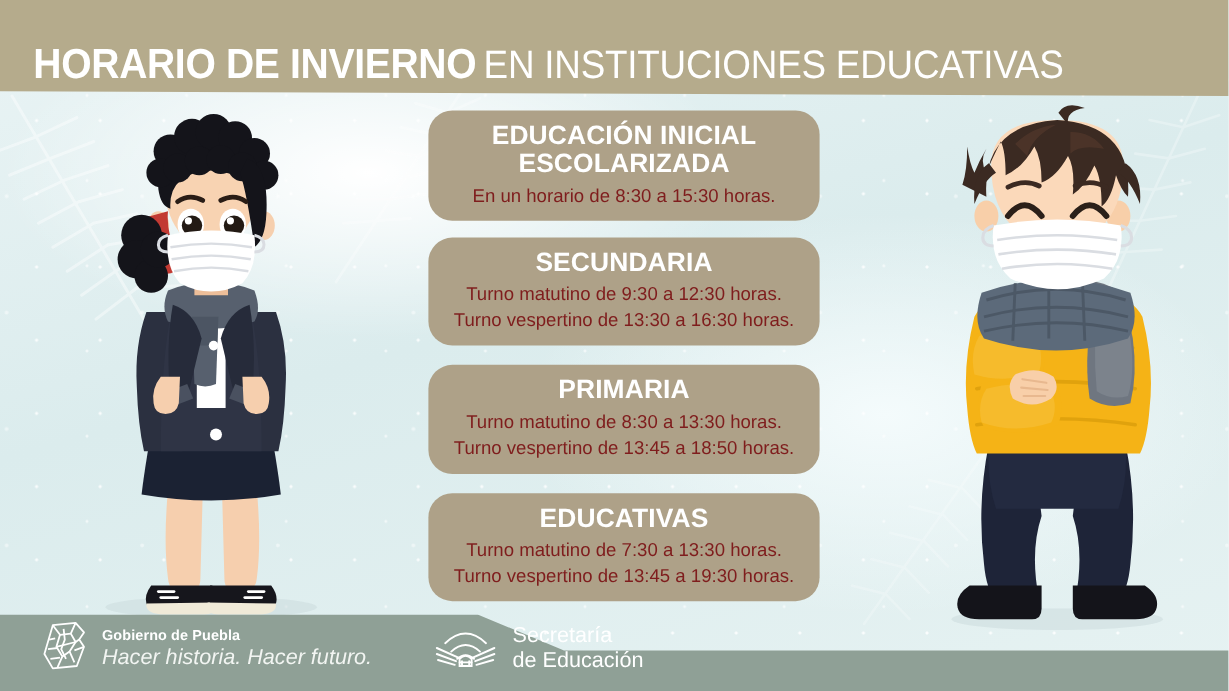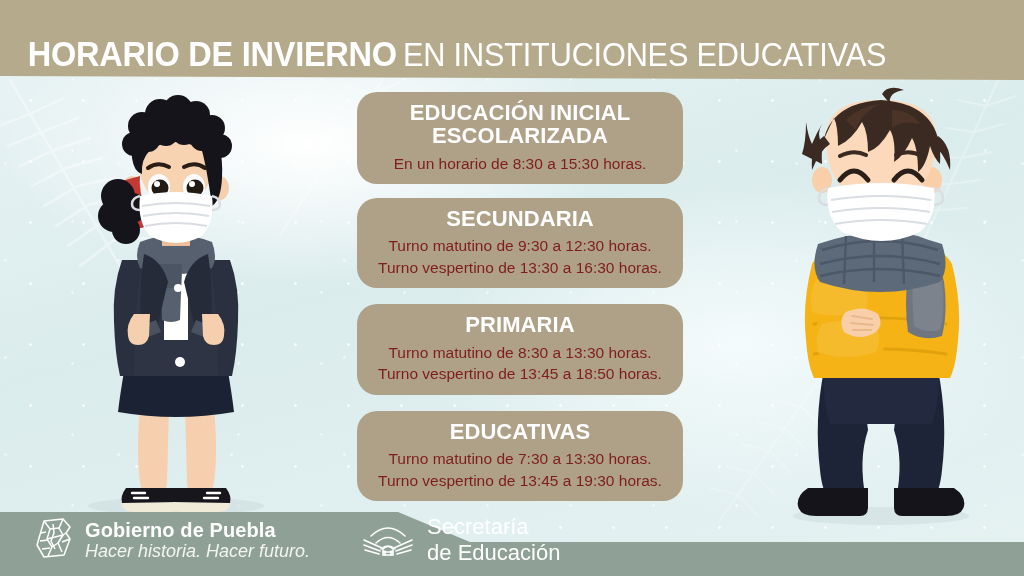--- a/index.html
+++ b/index.html
@@ -125,30 +125,30 @@
     position: absolute;
     left: 30px; top: 516px;
     height: 48px;
     display: flex;
     align-items: center;
     gap: 0;
     z-index: 7;
   }
   .logo-gob { display: flex; align-items: center; gap: 9px; }
   .gob-text { line-height: 1.12; color: #ffffff; }
-  .gob-name { font-weight: 700; font-size: 20px; letter-spacing: .1px; }
+  .gob-name { font-weight: 700; font-size: 12px; letter-spacing: .1px; }
   .gob-slogan { font-style: italic; font-weight: 400; font-size: 18px; color: #f2f5f2; }
   .logo-sep { width: 52px; }
   .logo-sep2 { width: 13px; }
   .logo-sec { display: flex; align-items: center; }
   .sec-text {
     line-height: 1.16;
     color: #ffffff;
     font-weight: 400;
-    font-size: 22px;
+    font-size: 18px;
   }
 
   
   .char { position: absolute; z-index: 4; }
   .char svg { display: block; }
   #girl { left: 56px; top: 92px; }
   #boy  { left: 756px; top: 84px; }
 </style>
 </head>
 <body>

